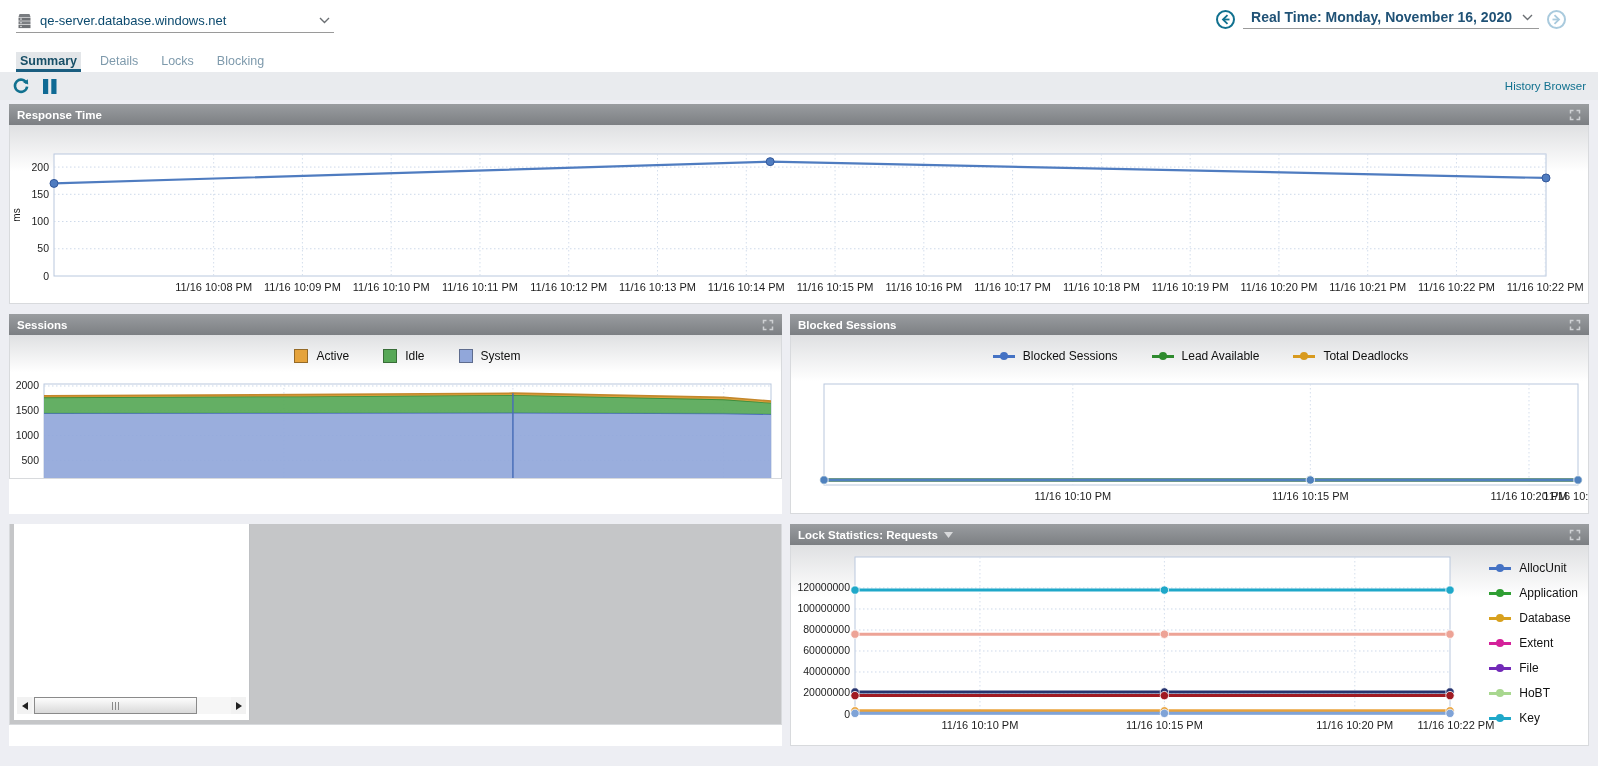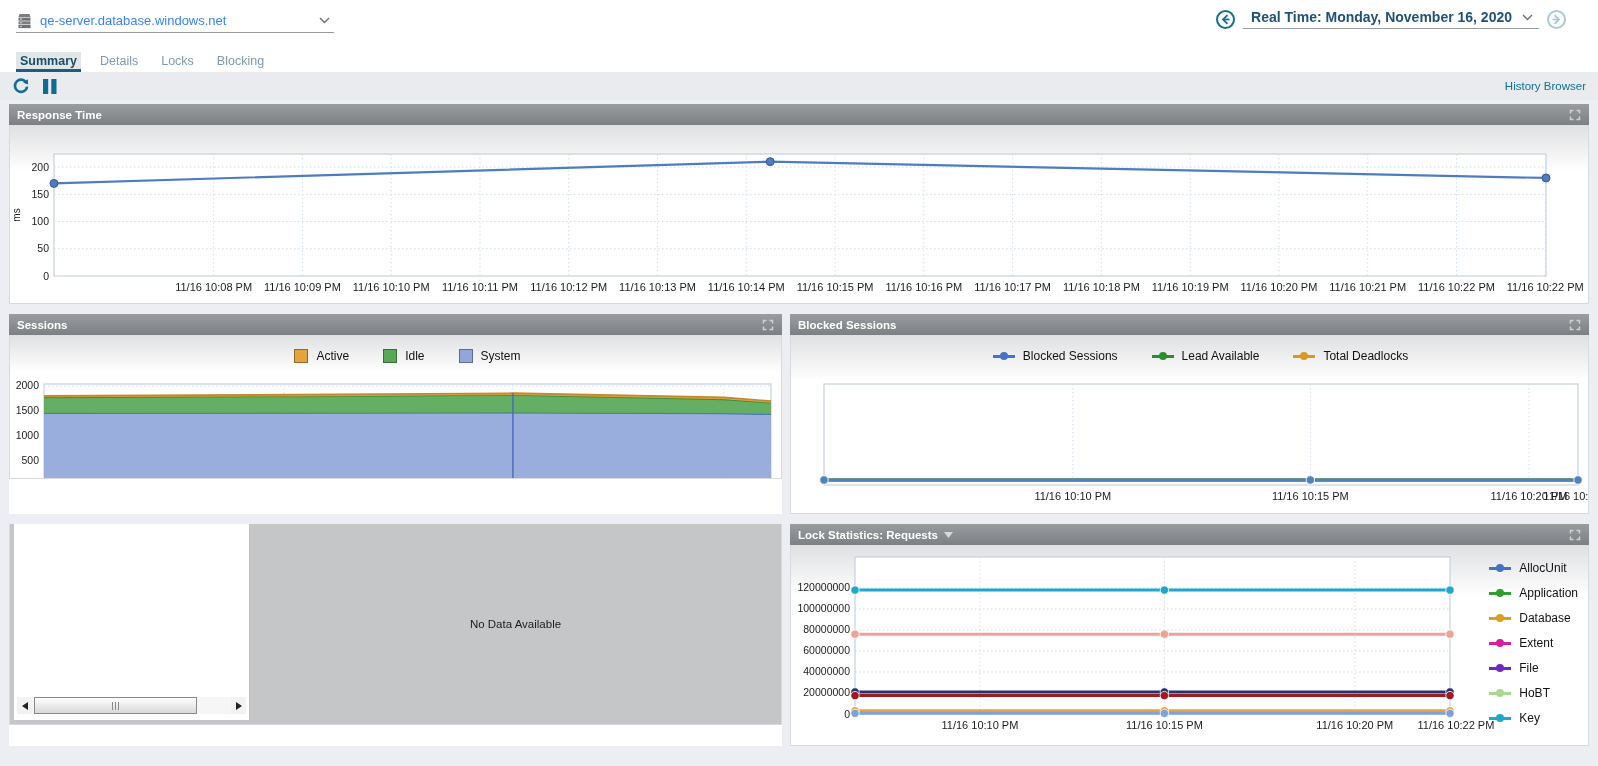--- a/index.html
+++ b/index.html
@@ -1,21 +1,21 @@
 <!DOCTYPE html>
 <html><head>
 <meta charset="utf-8">
 <style>
   * { margin:0; padding:0; box-sizing:border-box; }
   html,body { width:1598px; height:766px; overflow:hidden;
     font-family:"Liberation Sans", sans-serif; background:#edeef3; }
   .topbar { height:46px; background:#ffffff; position:relative; }
   .server-select { position:absolute; left:16px; top:9px; width:318px; height:24px;
     border-bottom:1px solid #9a9a9a; display:flex; align-items:center; gap:7px; cursor:pointer; }
-  .server-name { color:#3b82f6; font-size:13px; }
+  .server-name { color:#0c4a6e; font-size:13px; }
   .server-select .chev { margin-left:auto; margin-right:4px; }
   .time-nav { position:absolute; right:32px; top:9px; display:flex; align-items:center; gap:8px; }
   .nav-circle { width:19px; height:19px; border-radius:50%; border:2px solid #11718f;
     display:flex; align-items:center; justify-content:center; cursor:pointer; }
   .nav-circle.disabled { border-color:#a9cadd; }
   .time-select { display:flex; align-items:center; gap:10px; border-bottom:1px solid #9a9a9a;
     padding:0 6px 3px 8px; cursor:pointer; }
   .time-label { color:#205276; font-size:14px; font-weight:bold; }
   .tabs { background:#fff; padding:6px 0 0 16px; display:flex; gap:15px; height:26px; }
   .tab { font-size:12.5px; color:#7e9aac; padding:2px 4px 12px; cursor:pointer; }
@@ -311,21 +311,20 @@
                   <i></i>
                 </div>
             </div>
             <div class="scr-btn">
               <svg width="6" height="8" viewBox="0 0 6 8">
                   <polygon points="0,0 6,4 0,8" fill="#222"></polygon>
                 </svg>
             </div>
           </div>
         </div>
-        <div class="no-data">No Data Available</div>
       </div>
     </div>
     <div class="panel" style="flex:1">
       <div class="phead">
         <span>Lock Statistics: Requests</span>
         <svg width="9" height="6" viewBox="0 0 9 6" style="margin-left:6px">
           <polygon points="0,0 9,0 4.5,6" fill="#d8d9db"></polygon>
         </svg>
         <svg class="exp" width="12" height="12" viewBox="0 0 12 12">
           <path d="M1.5 4.5 V1.5 H4.5 M7.5 1.5 H10.5 V4.5 M10.5 7.5 V10.5 H7.5 M4.5 10.5 H1.5 V7.5" fill="none" stroke="#cfd1d4" stroke-width="1.5"></path>

